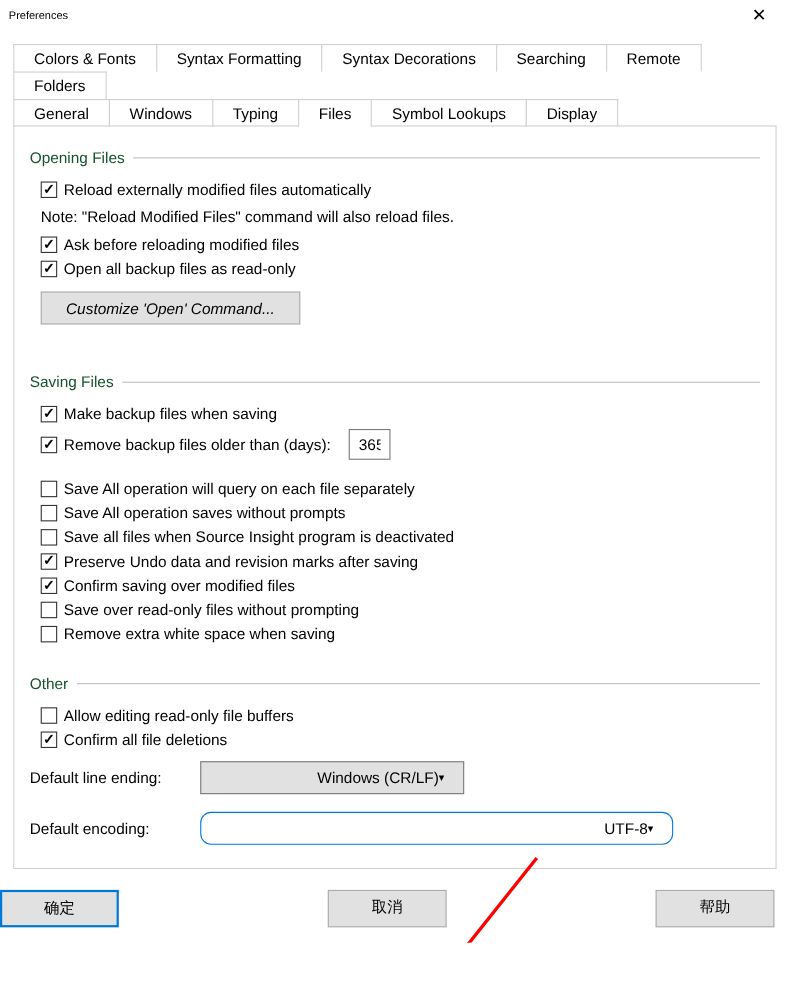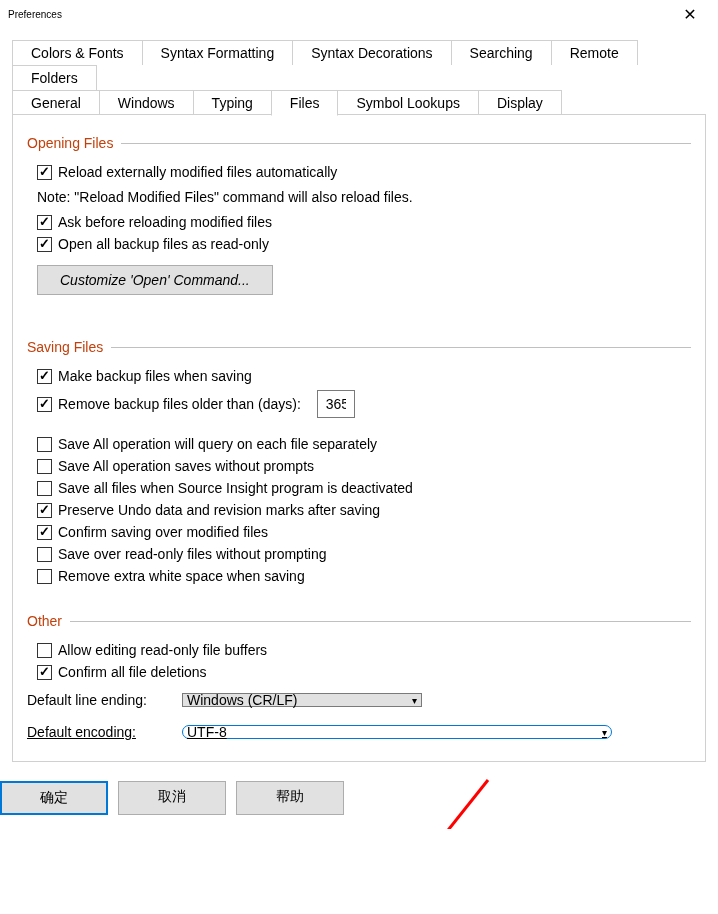--- a/index.html
+++ b/index.html
@@ -57,21 +57,21 @@
       margin: 0 12px 8px 12px;
       padding: 16px 14px 18px 14px;
       position: relative;
       top: -1px;
       z-index:1;
     }
     .group-title {
       display: flex;
       align-items: center;
       margin: 4px 0 10px 0;
-      color: #c2410c;
+      color: #14532d;
     }
     .group-title .line {
       flex: 1;
       height: 1px;
       background: #c0c0c0;
       margin-left: 8px;
     }
     .row {
       display: flex;
       align-items: center;
@@ -108,35 +108,35 @@
     .txt-input {
       border: 1px solid #7a7a7a;
       padding: 4px 8px;
       width: 38px;
       font-size: 14px;
       height: 28px;
     }
     .sel {
       border: 1px solid #7a7a7a;
       background: #e1e1e1;
-      padding: 3px 4px;
-      font-size: 14px;
-      display: flex;
-      justify-content: space-between;
-      align-items: center;
-      height: 14px;
+      padding: 3px 17px;
+      font-size: 14px;
+      display: flex;
+      justify-content: flex-end;
+      align-items: center;
+      height: 30px;
     }
     .sel .caret { font-size: 10px; }
     .sel.light { background:#fff;border-radius:10px; }
     .sel.focused { border: 1px solid #0078d7; }
     .lbl-fixed { display:inline-block; width:155px; padding-left:0;}
     .spacer { height: 22px; }
     .footer {
       display: flex;
-      justify-content: flex-start;
+      justify-content: space-between;
       gap: 10px;
       padding: 10px 14px 14px 0;
     }
     .footer .btn { width: 108px; text-align: center; padding:6px 0;}
     .footer .btn.primary { border: 2px solid #0078d7; background:#e1e1e1;}
     .arrow-overlay {
       position: absolute;
       pointer-events: none;
       z-index: 50;
     }
@@ -250,21 +250,21 @@
     </div>
 
   <div class="row" style="padding-left:0; margin-top:6px;">
     <span class="lbl-fixed">Default line ending:</span>
     <div class="sel" style="width:240px;">
       <span>Windows (CR/LF)</span>
       <span class="caret">▾</span>
     </div>
   </div>
 
-  <div class="row" style="padding-left:0; margin-top:10px;text-decoration:underline;">
+  <div class="row" style="padding-left:0; margin-top:10px;">
     <span class="lbl-fixed">Default encoding:</span>
     <div class="sel light focused" style="width:430px;">
       <span>UTF-8</span>
       <span class="caret">▾</span>
     </div>
   </div>
 
   <svg class="arrow-overlay" style="left:370px; top:660px;" width="120" height="130">
     <defs>
       <marker id="ah" markerWidth="12" markerHeight="12" refX="2" refY="6" orient="auto">

